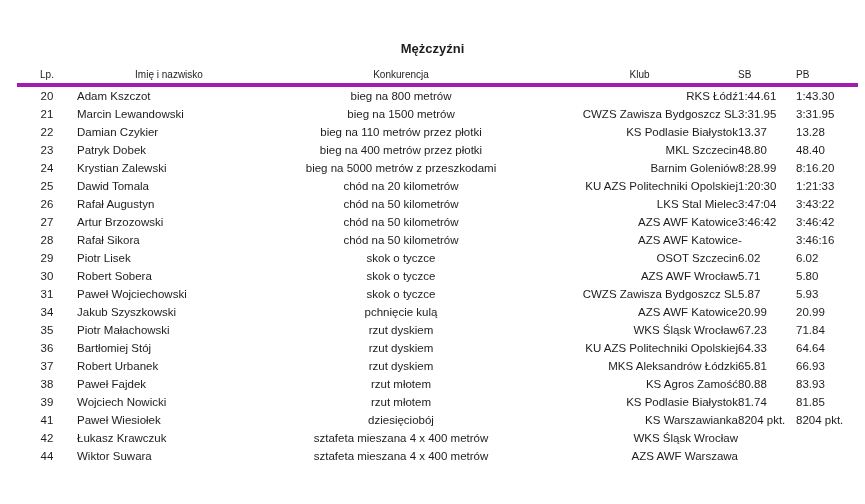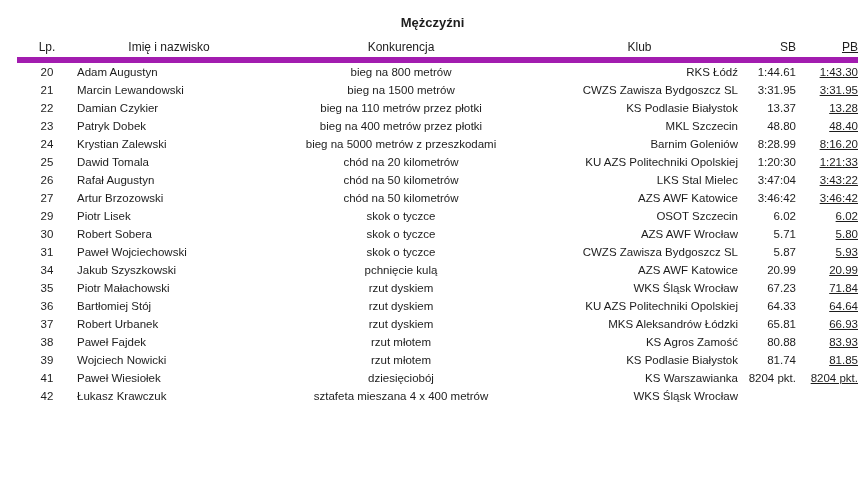--- a/index.html
+++ b/index.html
@@ -12,52 +12,53 @@
     height: 504px;
     overflow: hidden;
     font-family: "Liberation Sans", sans-serif;
     color: #1d1d1d;
   }
   .page-title {
     text-align: center;
     font-weight: bold;
     font-size: 13px;
     line-height: 15px;
-    padding-top: 15px;
+    padding-top: 6px;
+    margin-top: 35px;
   }
   table.results {
     border-collapse: collapse;
     table-layout: fixed;
     width: 841px;
     margin: 9px 0 0 17px;
   }
   .results th {
     font-weight: normal;
-    font-size: 12px;
+    font-size: 10px;
     padding: 0 0 3px 0;
     height: 15px;
     vertical-align: bottom;
-    border-bottom: 6px solid #a21caf;
+    border-bottom: 4px solid #a21caf;
     white-space: nowrap;
     overflow: hidden;
   }
   .results td {
     font-size: 11.5px;
     height: 18px;
     padding: 0;
     vertical-align: middle;
     white-space: nowrap;
     overflow: hidden;
   }
   .c-lp   { text-align: center; }
   .c-name { text-align: left; }
   .c-event{ text-align: center; }
   .c-club { text-align: right; }
-  .c-sb   { text-align: right; }
-  .c-pb   { text-align: right; text-decoration: underline; }
+  .c-sb   { text-align: left; }
+  .c-pb   { text-align: left; }
   th.c-name, th.c-event, th.c-club { text-align: center; }
 </style>
 </head>
 <body>
 
 <div class="page">
   <div class="page-title">Mężczyźni</div>
 
   <table class="results">
     <colgroup>
@@ -74,21 +75,21 @@
         <th class="c-name">Imię i nazwisko</th>
         <th class="c-event">Konkurencja</th>
         <th class="c-club">Klub</th>
         <th class="c-sb">SB</th>
         <th class="c-pb">PB</th>
       </tr>
     </thead>
     <tbody>
         <tr>
     <td class="c-lp">20</td>
-    <td class="c-name">Adam Augustyn</td>
+    <td class="c-name">Adam Kszczot</td>
     <td class="c-event">bieg na 800 metrów</td>
     <td class="c-club">RKS Łódź</td>
     <td class="c-sb">1:44.61</td>
     <td class="c-pb">1:43.30</td>
   </tr>
         <tr>
     <td class="c-lp">21</td>
     <td class="c-name">Marcin Lewandowski</td>
     <td class="c-event">bieg na 1500 metrów</td>
     <td class="c-club">CWZS Zawisza Bydgoszcz SL</td>
@@ -137,20 +138,28 @@
   </tr>
         <tr>
     <td class="c-lp">27</td>
     <td class="c-name">Artur Brzozowski</td>
     <td class="c-event">chód na 50 kilometrów</td>
     <td class="c-club">AZS AWF Katowice</td>
     <td class="c-sb">3:46:42</td>
     <td class="c-pb">3:46:42</td>
   </tr>
         <tr>
+    <td class="c-lp">28</td>
+    <td class="c-name">Rafał Sikora</td>
+    <td class="c-event">chód na 50 kilometrów</td>
+    <td class="c-club">AZS AWF Katowice</td>
+    <td class="c-sb">-</td>
+    <td class="c-pb">3:46:16</td>
+  </tr>
+        <tr>
     <td class="c-lp">29</td>
     <td class="c-name">Piotr Lisek</td>
     <td class="c-event">skok o tyczce</td>
     <td class="c-club">OSOT Szczecin</td>
     <td class="c-sb">6.02</td>
     <td class="c-pb">6.02</td>
   </tr>
         <tr>
     <td class="c-lp">30</td>
     <td class="c-name">Robert Sobera</td>
@@ -224,15 +233,23 @@
     <td class="c-pb">8204 pkt.</td>
   </tr>
         <tr>
     <td class="c-lp">42</td>
     <td class="c-name">Łukasz Krawczuk</td>
     <td class="c-event">sztafeta mieszana 4 x 400 metrów</td>
     <td class="c-club">WKS Śląsk Wrocław</td>
     <td class="c-sb"></td>
     <td class="c-pb"></td>
   </tr>
+        <tr>
+    <td class="c-lp">44</td>
+    <td class="c-name">Wiktor Suwara</td>
+    <td class="c-event">sztafeta mieszana 4 x 400 metrów</td>
+    <td class="c-club">AZS AWF Warszawa</td>
+    <td class="c-sb"></td>
+    <td class="c-pb"></td>
+  </tr>
       </tbody>
   </table>
 </div>
 
 </body></html>

